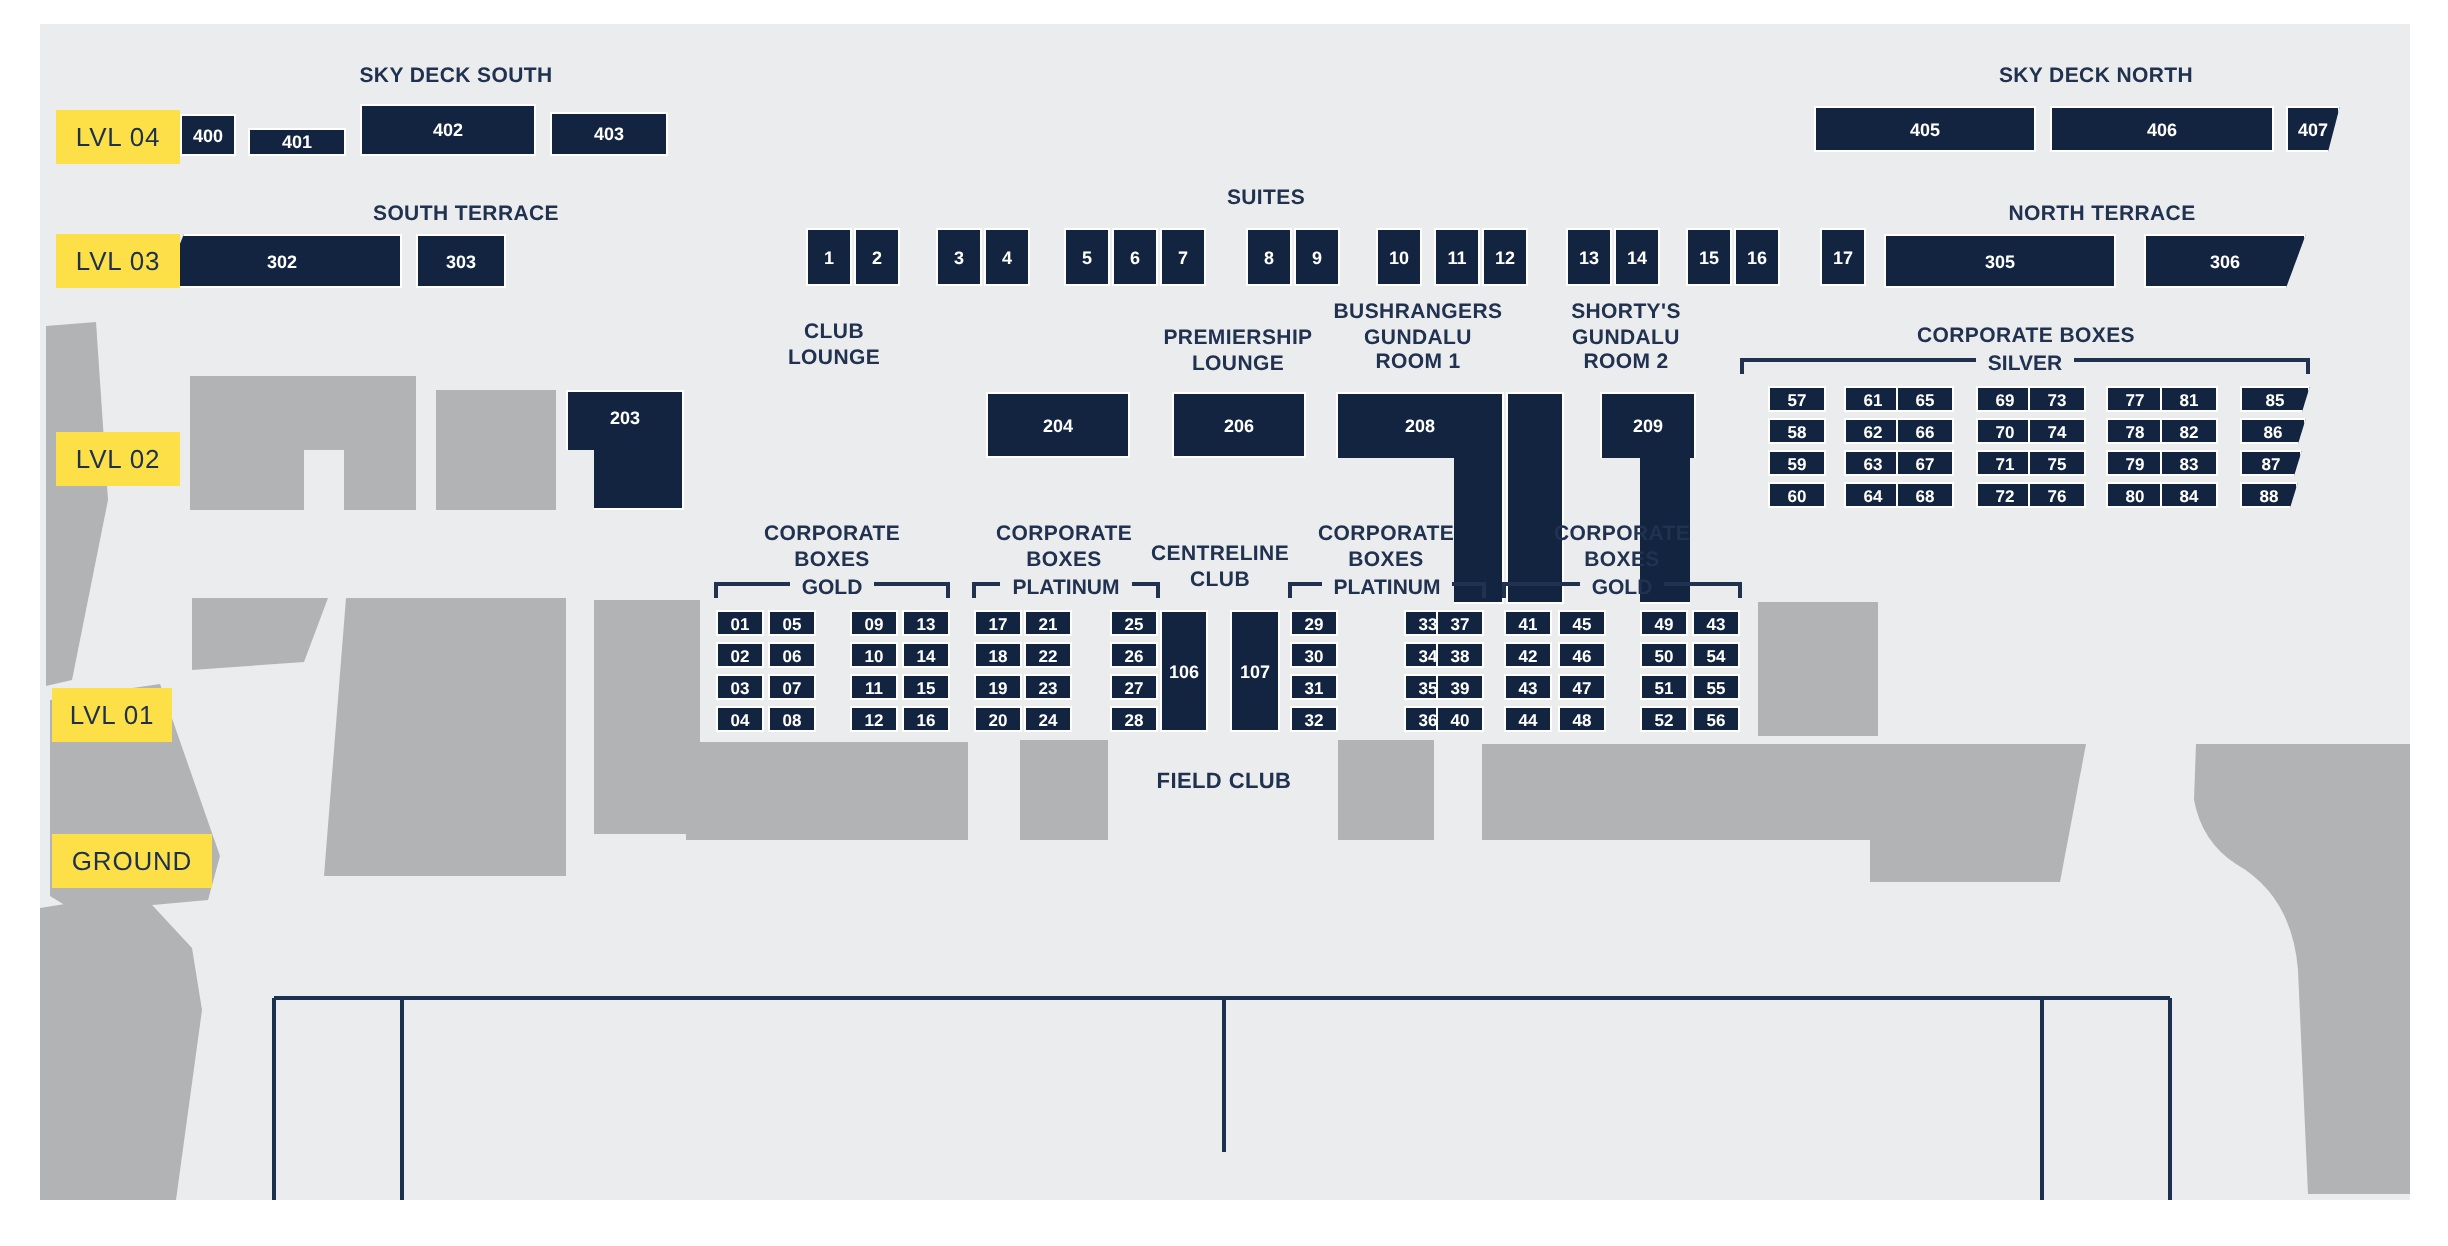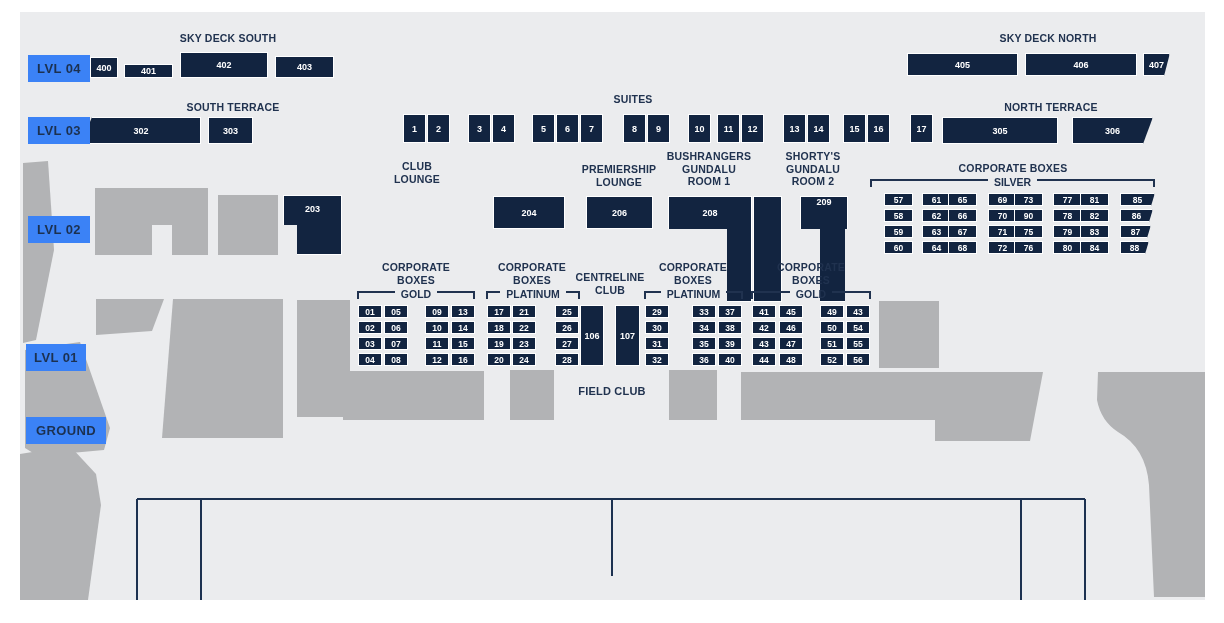--- a/index.html
+++ b/index.html
@@ -1,21 +1,21 @@
 <!DOCTYPE html>
 <html><head>
 <meta charset="utf-8">
 <style>
   *{margin:0;padding:0;box-sizing:border-box}
   html,body{width:1224px;height:623px;overflow:hidden;background:#fff;
     font-family:"Liberation Sans",sans-serif;position:relative}
   #canvas{position:absolute;left:20px;top:12px;width:1185px;height:588px;background:#ebecee}
   #shapes{position:absolute;left:0;top:0;width:1224px;height:623px;pointer-events:none}
 
-  .lvl-label{position:absolute;background:#3b82f6;color:#1c3150;font-weight:bold;font-size:13px;
+  .lvl-label{position:absolute;background:#fde047;color:#1c3150;font-weight:normal;font-size:13px;
     letter-spacing:.4px;display:flex;align-items:center;justify-content:center;z-index:5}
   #lbl-lvl04{left:28px;top:55px;width:62px;height:27px}
   #lbl-lvl03{left:28px;top:117px;width:62px;height:27px}
   #lbl-lvl02{left:28px;top:216px;width:62px;height:27px}
   #lbl-lvl01{left:26px;top:344px;width:60px;height:27px}
   #lbl-ground{left:26px;top:417px;width:80px;height:27px}
 
   .heading{position:absolute;color:#20324f;font-weight:bold;font-size:10.5px;letter-spacing:.2px;
     text-align:center;line-height:1.2;transform:translateX(-50%);z-index:4;white-space:nowrap}
   .heading.wrap{white-space:normal}
@@ -91,21 +91,21 @@
     clip-path:polygon(0 0,100% 0,100% 100%,14px 100%,14px 30px,0 30px)}
   #club-lounge-boxes .nbox:nth-child(2){left:353px;top:195px;width:119px;height:60px;
     clip-path:polygon(0 0,100% 0,100% 100%,72px 100%,72px 35px,52px 35px,52px 100%,0 100%)}
   #box-204{position:absolute;left:493px;top:196px;width:72px;height:33px;font-size:9px}
   #box-206{position:absolute;left:586px;top:196px;width:67px;height:33px;font-size:9px}
   #box-208{position:absolute;left:668px;top:196px;width:84px;height:106px;font-size:9px;
     align-items:flex-start;padding-top:11px;
     clip-path:polygon(0 0,100% 0,100% 100%,59px 100%,59px 33px,0 33px)}
   #box-blank{position:absolute;left:753px;top:196px;width:29px;height:106px}
   #box-209{position:absolute;left:800px;top:196px;width:48px;height:106px;font-size:9px;
-    align-items:flex-start;
+    align-items:flex-start;padding-top:11px;
     clip-path:polygon(0 0,100% 0,100% 33px,45px 33px,45px 100%,20px 100%,20px 33px,0 33px)}
 
   
   .grid{position:absolute;z-index:3}
   .grid .col{position:absolute;top:0;display:flex;flex-direction:column;gap:3px}
   .grid .nbox{width:24px;height:13px;font-size:8.5px}
   #grid-silver{left:884px;top:193px;width:272px;height:61px}
   #grid-silver .nbox{width:29px}
   #grid-silver .col:nth-child(1){left:0}  #grid-silver .col:nth-child(2){left:38px}
   #grid-silver .col:nth-child(3){left:64px} #grid-silver .col:nth-child(4){left:104px}
@@ -116,21 +116,21 @@
   #grid-silver .col:nth-child(8) .nbox:nth-child(2){width:33px}
   #grid-silver .col:nth-child(8) .nbox:nth-child(3){width:31px}
   #grid-silver .col:nth-child(8) .nbox:nth-child(4){width:29px}
   #grid-gold-left{left:358px;top:305px;width:117px;height:61px}
   #grid-gold-left .col:nth-child(1){left:0} #grid-gold-left .col:nth-child(2){left:26px}
   #grid-gold-left .col:nth-child(3){left:67px} #grid-gold-left .col:nth-child(4){left:93px}
   #grid-platinum-left{left:487px;top:305px;width:92px;height:61px}
   #grid-platinum-left .col:nth-child(1){left:0} #grid-platinum-left .col:nth-child(2){left:25px}
   #grid-platinum-left .col:nth-child(3){left:68px}
   #grid-platinum-right{left:645px;top:305px;width:84px;height:61px}
-  #grid-platinum-right .col:nth-child(1){left:0} #grid-platinum-right .col:nth-child(2){left:47px}
+  #grid-platinum-right .col:nth-child(1){left:0} #grid-platinum-right .col:nth-child(2){left:57px}
   #grid-platinum-right .col:nth-child(3){left:73px}
   #grid-gold-right{left:752px;top:305px;width:118px;height:61px}
   #grid-gold-right .col:nth-child(1){left:0} #grid-gold-right .col:nth-child(2){left:27px}
   #grid-gold-right .col:nth-child(3){left:68px} #grid-gold-right .col:nth-child(4){left:94px}
 
   #centreline-boxes .nbox{font-size:9px}
   #centreline-boxes .nbox:nth-child(1){left:580px;top:305px;width:24px;height:61px}
   #centreline-boxes .nbox:nth-child(2){left:615px;top:305px;width:25px;height:61px}
 </style>
 </head>
@@ -305,21 +305,21 @@
       <div class="nbox">68</div>
     </div>
     <div class="col">
       <div class="nbox">69</div>
       <div class="nbox">70</div>
       <div class="nbox">71</div>
       <div class="nbox">72</div>
     </div>
     <div class="col">
       <div class="nbox">73</div>
-      <div class="nbox">90</div>
+      <div class="nbox">74</div>
       <div class="nbox">75</div>
       <div class="nbox">76</div>
     </div>
     <div class="col">
       <div class="nbox">77</div>
       <div class="nbox">78</div>
       <div class="nbox">79</div>
       <div class="nbox">80</div>
     </div>
     <div class="col">

